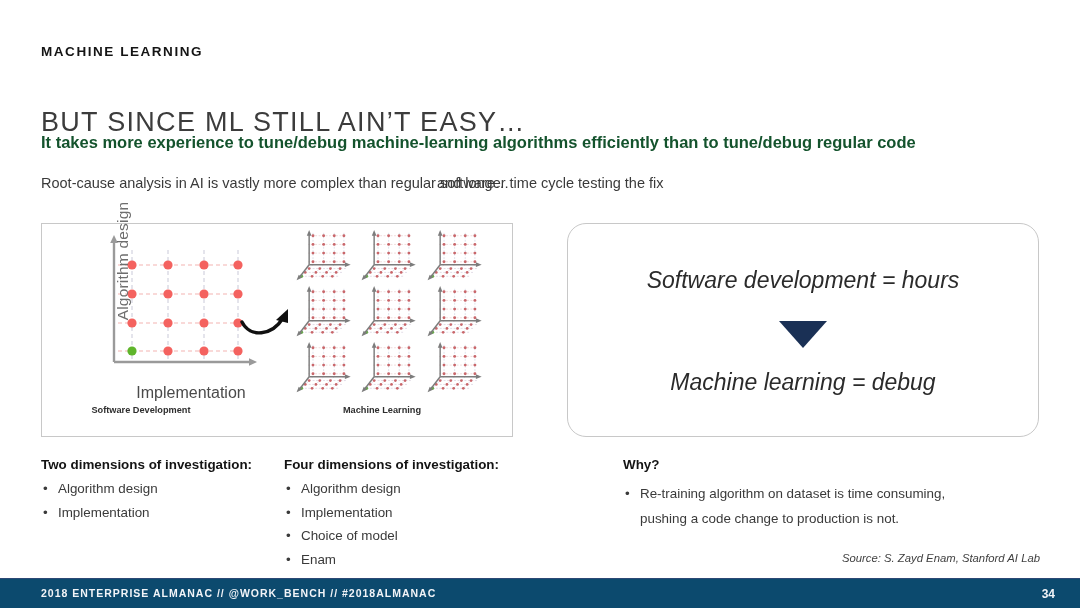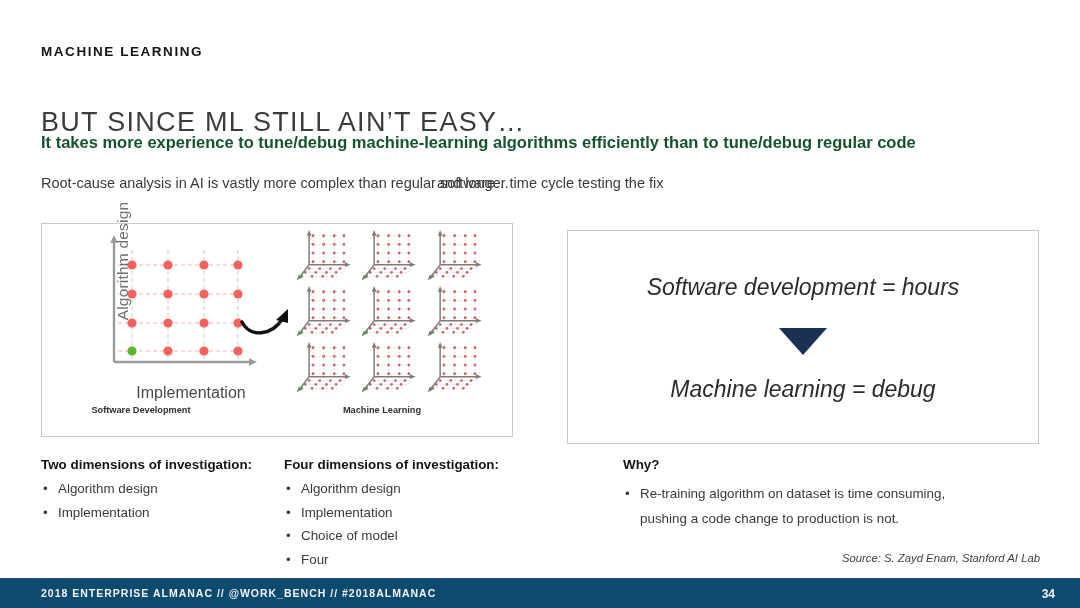--- a/index.html
+++ b/index.html
@@ -45,21 +45,21 @@
   .subline.a { left: 41px; }
   .subline.b { left: 437px; }
 
   
   .panel {
     position: absolute;
     background: #fff;
     border: 1px solid #c8c8c8;
   }
   #panel-left  { left: 41px;  top: 223px; width: 472px; height: 214px; }
-  #panel-right { left: 567px; top: 230px; width: 472px; height: 214px; }
+  #panel-right { left: 567px; top: 223px; width: 472px; height: 214px; border-radius: 19px; }
 
   
   .diagram2d { position: absolute; left: 50px; top: 8px; width: 175px; height: 200px; }
   .ylab {
     position: absolute; left: -44px; top: 20px;
     width: 150px;
     transform: rotate(-90deg);
     transform-origin: 50% 50%;
     text-align: center;
     font-size: 15.5px; font-weight: 300; color: #6e6e6e;
@@ -331,21 +331,21 @@
   <ul class="bullets" id="col1-list">
     <li><span class="dot">•</span><span>Algorithm design</span></li>
     <li><span class="dot">•</span><span>Implementation</span></li>
   </ul>
 
   <div class="colhead" id="col2-head">Four dimensions of investigation:</div>
   <ul class="bullets" id="col2-list">
     <li><span class="dot">•</span><span>Algorithm design</span></li>
     <li><span class="dot">•</span><span>Implementation</span></li>
     <li><span class="dot">•</span><span>Choice of model</span></li>
-    <li><span class="dot">•</span><span>Four</span></li>
+    <li><span class="dot">•</span><span>Enam</span></li>
   </ul>
 
   <div class="colhead" id="col3-head">Why?</div>
   <ul class="bullets" id="col3-list">
     <li>
       <span class="dot">•</span>
       <span>Re-training algorithm on dataset is time consuming,</span>
       <span class="cont">pushing a code change to production is not.</span>
     </li>
   </ul>

